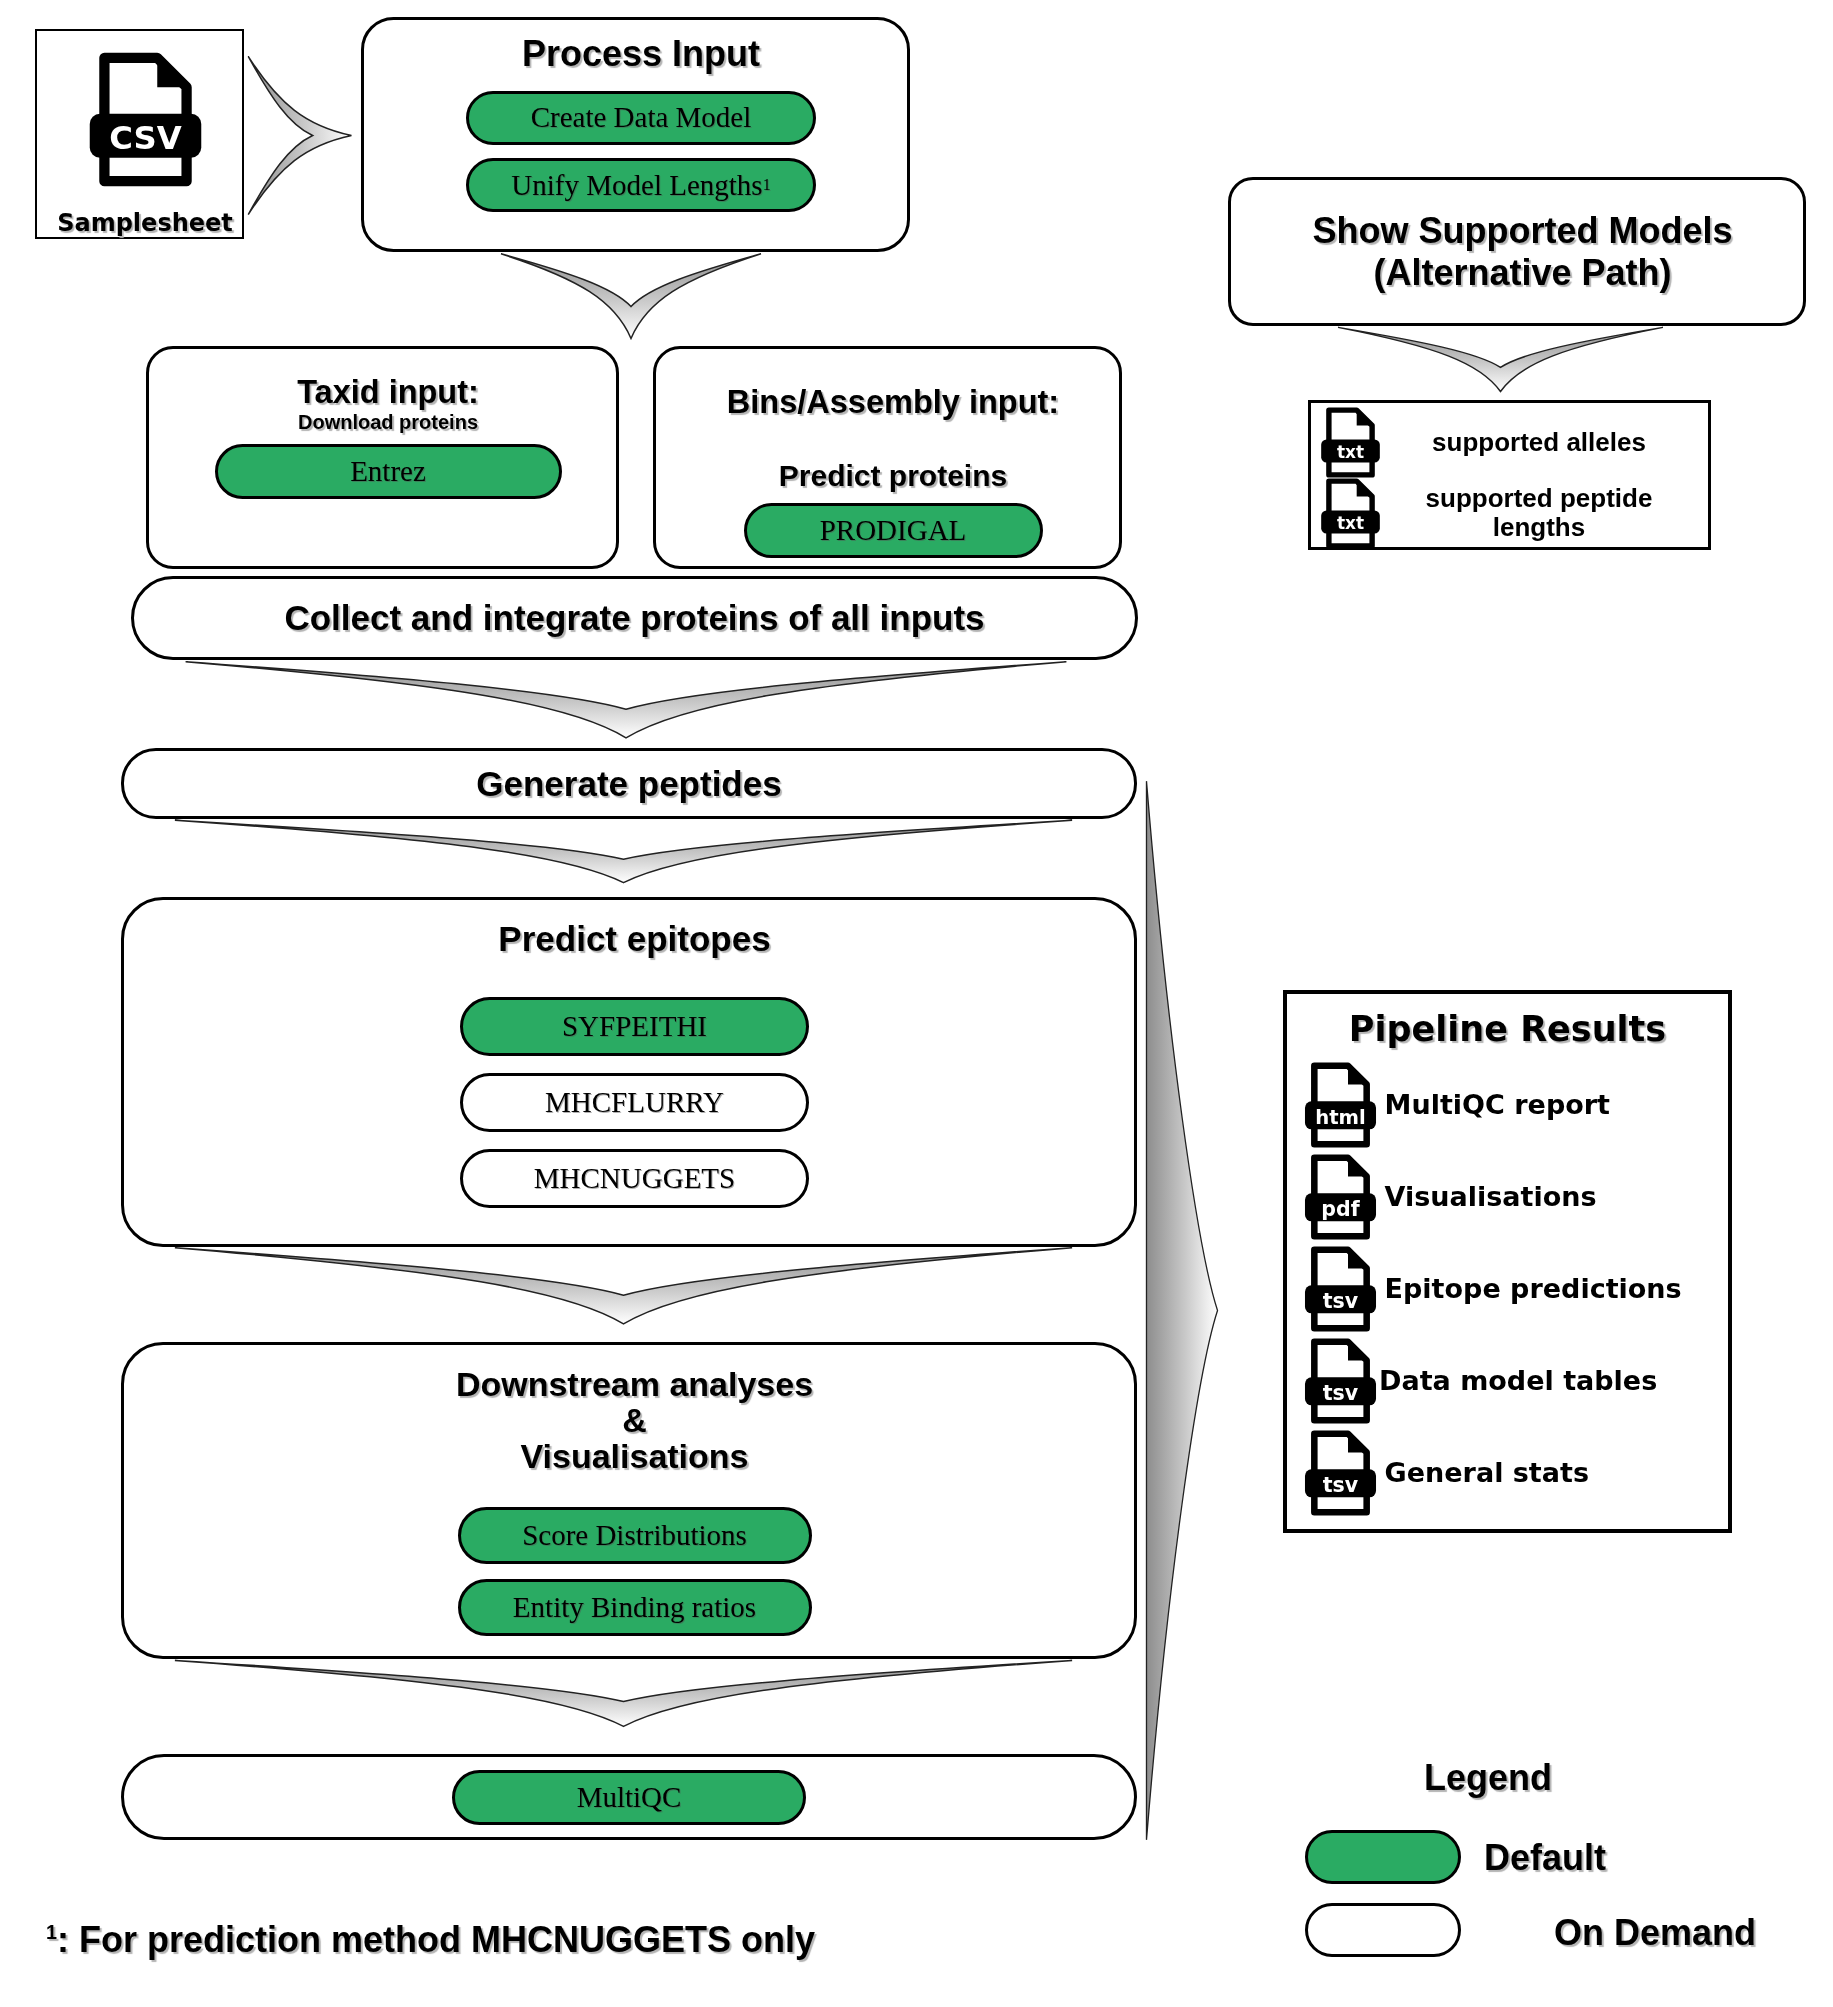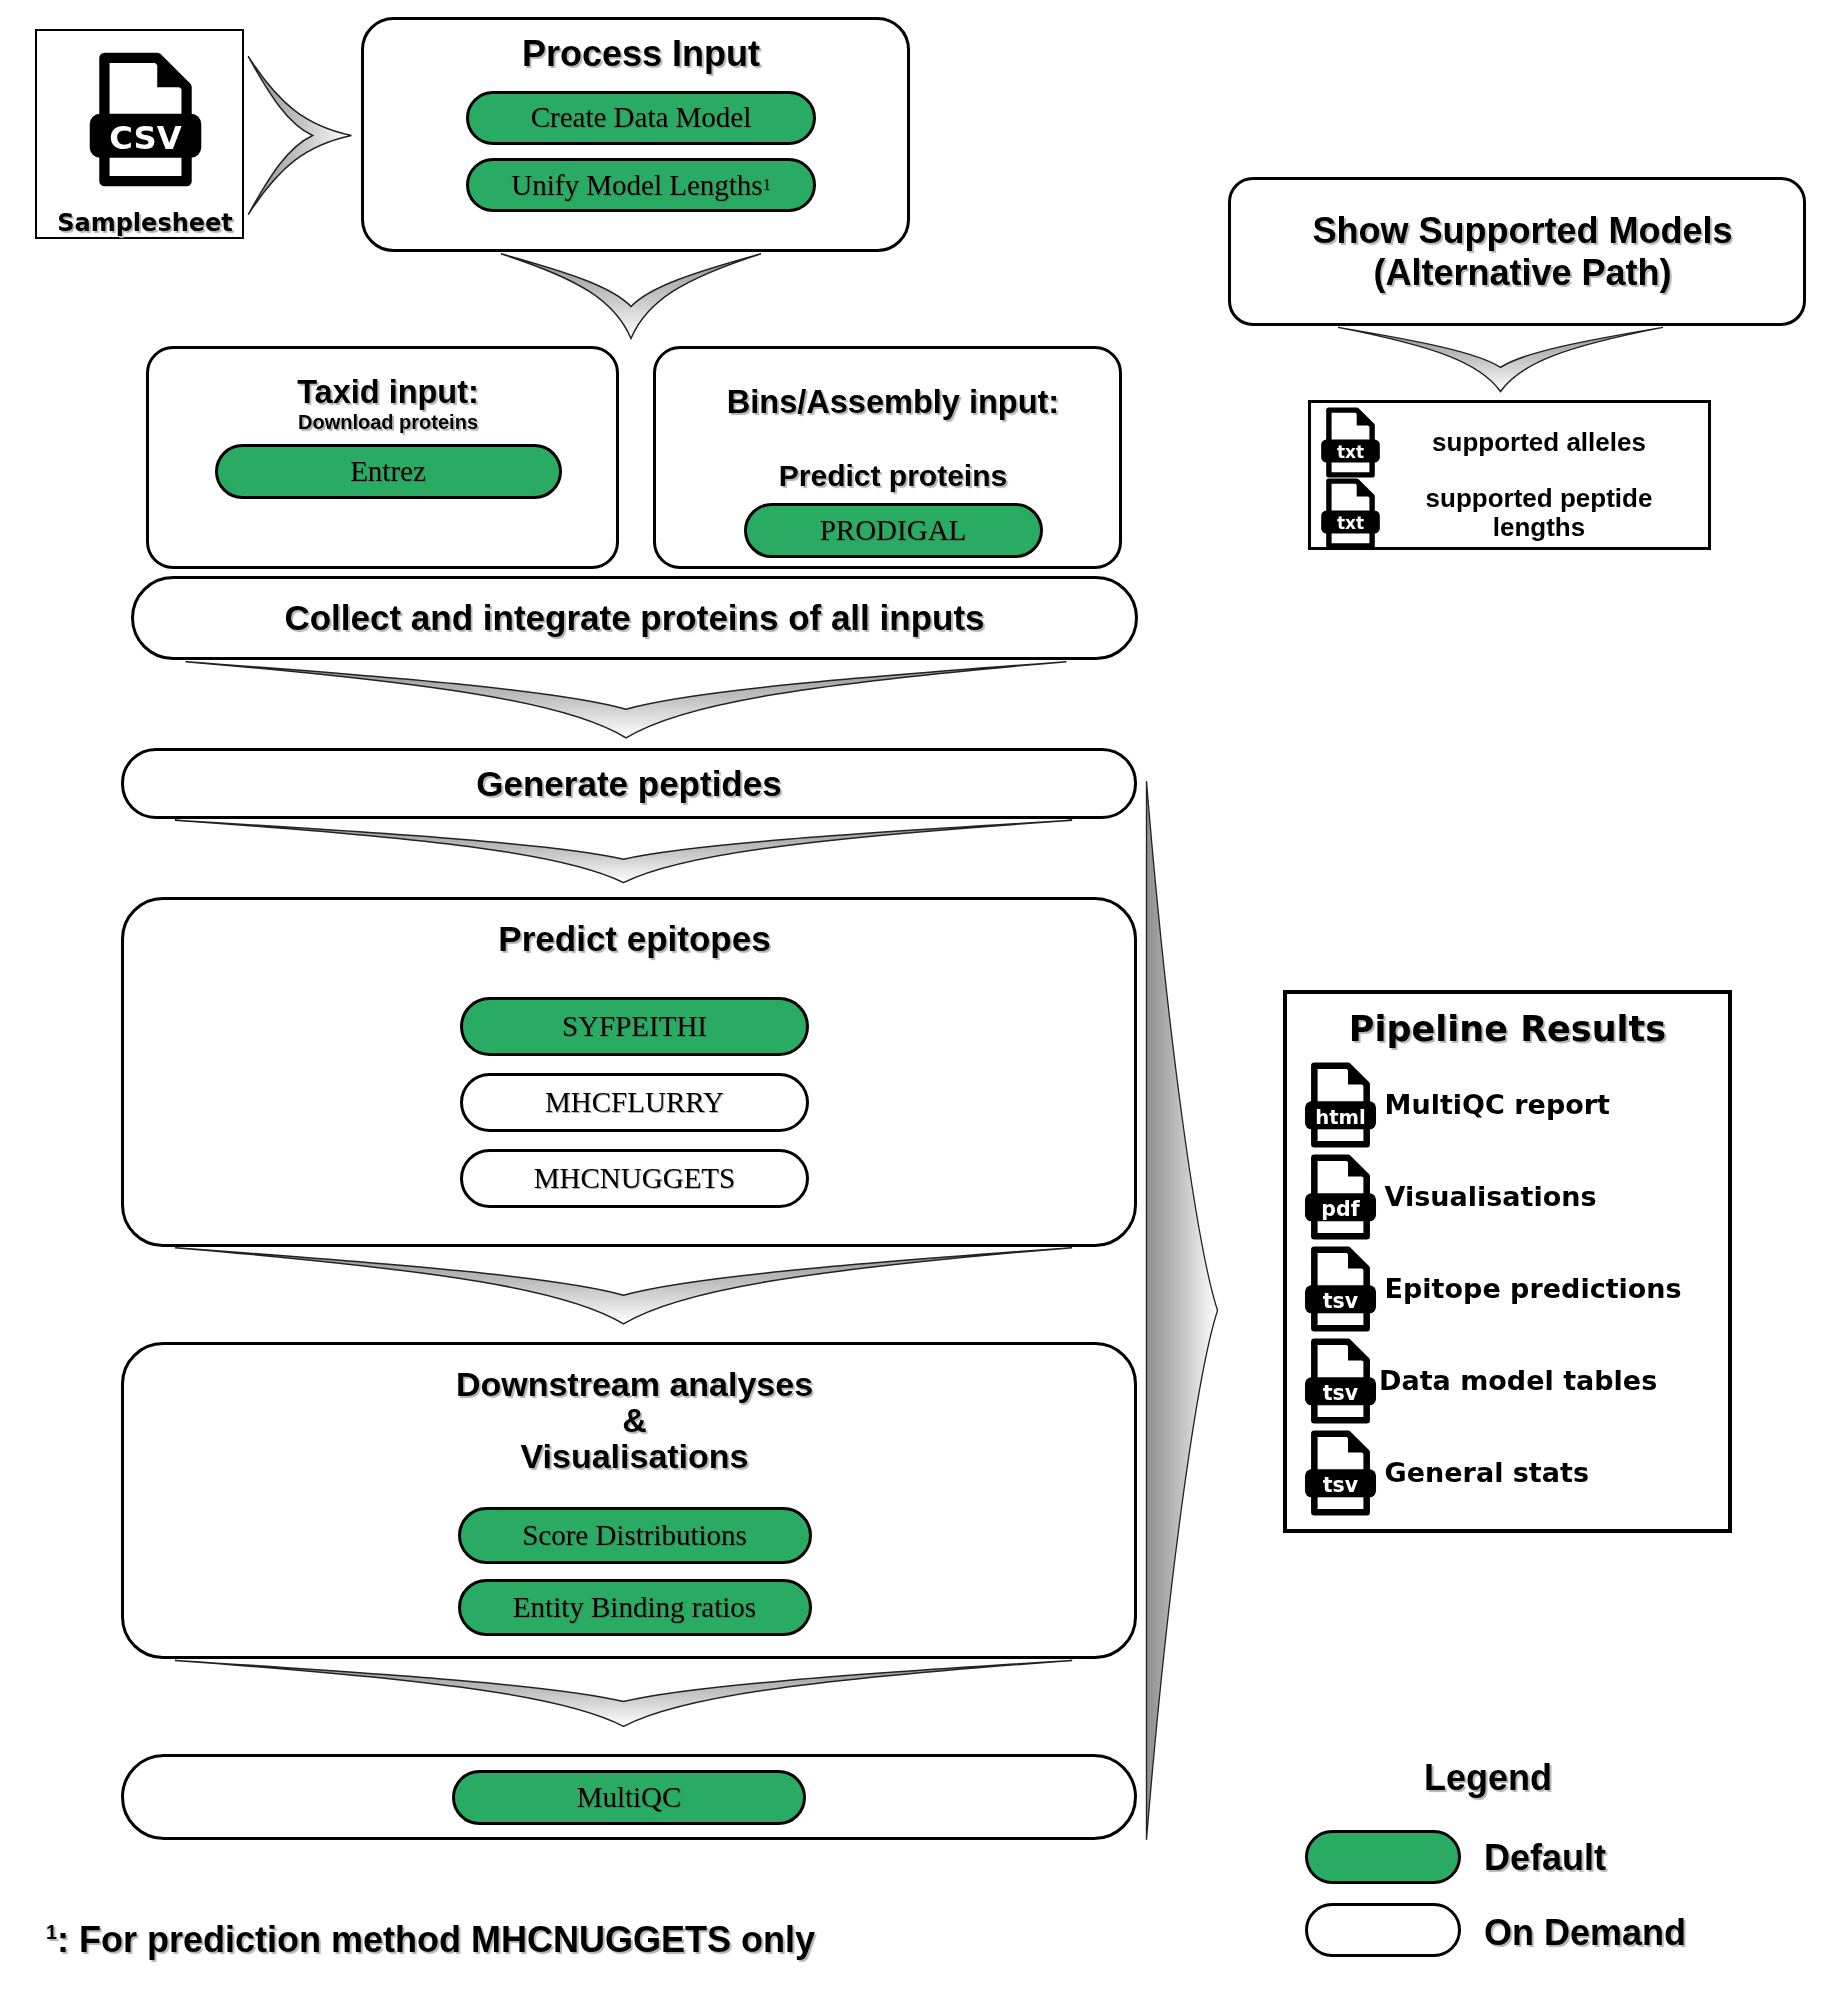--- a/index.html
+++ b/index.html
@@ -250,16 +250,16 @@
         <div class="heading wide" style="font-size:27px;margin-left:7.6px;text-shadow:none;">General stats</div>
       </div>
 
     </div>
   </div>
 
   <div class="abs heading" style="left:1424px;top:1757px;font-size:36px;">Legend</div>
   <div class="abs legend-pill" style="left:1305px;top:1830px;width:156px;height:54px;background:var(--green);"></div>
   <div class="abs heading" style="left:1484px;top:1837px;font-size:36px;">Default</div>
   <div class="abs legend-pill" style="left:1305px;top:1903px;width:156px;height:54px;"></div>
-  <div class="abs heading" style="left:1484px;top:1912px;font-size:36px;">On Demand</div>
+  <div class="abs heading" style="left:1554px;top:1912px;font-size:36px;">On Demand</div>
 
 </div>
 
 
 </body></html>

